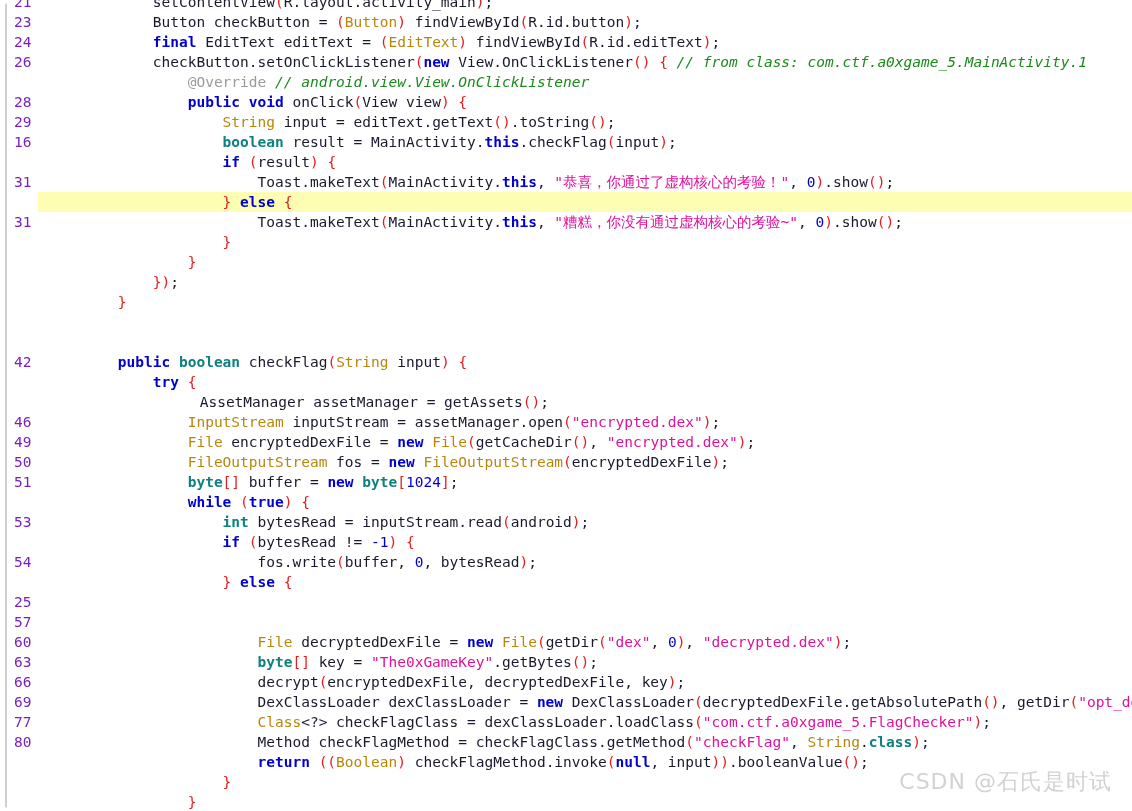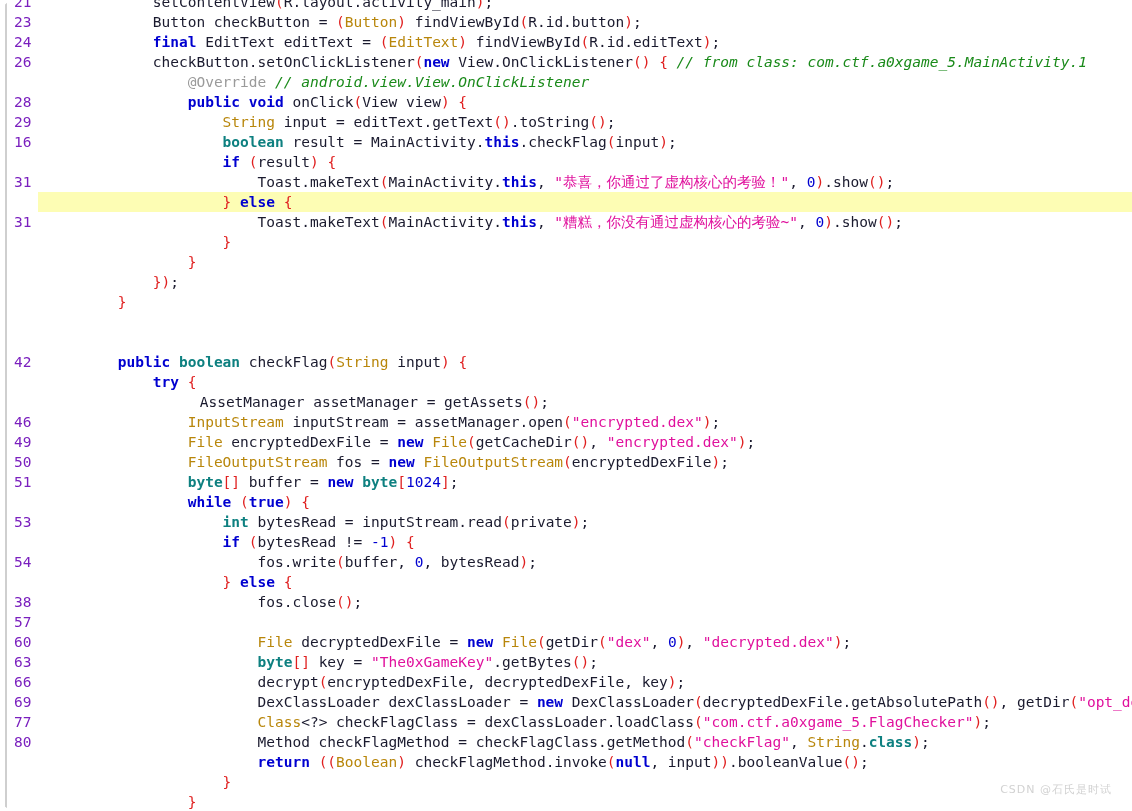--- a/index.html
+++ b/index.html
@@ -106,21 +106,21 @@
   .pun  { color: #e02020; }                             
   .num  { color: #0000d0; }                             
   .pln  { color: #1a1a2e; }
 
   .watermark {
     position: absolute;
     right: 20px;
     bottom: 14px;
     color: #d2d2d2;
     font-family: "DejaVu Sans", "Liberation Sans", sans-serif;
-    font-size: 11px;
+    font-size: 22px;
     letter-spacing: 1px;
     z-index: 9;
     white-space: pre;
   }
 </style>
 </head>
 <body>
 
 <div id="editor">
   <div class="gutter-edge"></div>
@@ -144,25 +144,25 @@
       <div class="row" style="top: 292px; position: absolute; left: 0px; width: 1132px;"><div class="lineno-cell"></div><div class="code-cell"><span class="pln">        </span><span class="pun">}</span></div></div>
       <div class="row" style="top: 312px; position: absolute; left: 0px; width: 1132px;"><div class="lineno-cell"></div><div class="code-cell"></div></div>
       <div class="row" style="top: 352px; position: absolute; left: 0px; width: 1132px;"><div class="lineno-cell">42</div><div class="code-cell"><span class="pln">        </span><span class="kw">public</span><span class="pln"> </span><span class="kwt">boolean</span><span class="pln"> checkFlag</span><span class="pun">(</span><span class="typ">String</span><span class="pln"> input</span><span class="pun">)</span><span class="pln"> </span><span class="pun">{</span></div></div>
       <div class="row" style="top: 372px; position: absolute; left: 0px; width: 928px;"><div class="lineno-cell"></div><div class="code-cell"><span class="pln">            </span><span class="kw">try</span><span class="pln"> </span><span class="pun">{</span></div></div>
       <div class="row" style="top: 392px; position: absolute; left: 12px; width: 1132px;"><div class="lineno-cell"></div><div class="code-cell"><span class="pln">                </span><span class="pln">AssetManager assetManager = getAssets</span><span class="pun">()</span><span class="pln">;</span></div></div>
       <div class="row" style="top: 412px; position: absolute; left: 0px; width: 1132px;"><div class="lineno-cell">46</div><div class="code-cell"><span class="pln">                </span><span class="typ">InputStream</span><span class="pln"> inputStream = assetManager.open</span><span class="pun">(</span><span class="str">"encrypted.dex"</span><span class="pun">)</span><span class="pln">;</span></div></div>
       <div class="row" style="top: 432px; position: absolute; left: 0px; width: 1132px;"><div class="lineno-cell">49</div><div class="code-cell"><span class="pln">                </span><span class="typ">File</span><span class="pln"> encryptedDexFile = </span><span class="kw">new</span><span class="pln"> </span><span class="typ">File</span><span class="pun">(</span><span class="pln">getCacheDir</span><span class="pun">()</span><span class="pln">, </span><span class="str">"encrypted.dex"</span><span class="pun">)</span><span class="pln">;</span></div></div>
       <div class="row" style="top: 452px; position: absolute; left: 0px; width: 1132px;"><div class="lineno-cell">50</div><div class="code-cell"><span class="pln">                </span><span class="typ">FileOutputStream</span><span class="pln"> fos = </span><span class="kw">new</span><span class="pln"> </span><span class="typ">FileOutputStream</span><span class="pun">(</span><span class="pln">encryptedDexFile</span><span class="pun">)</span><span class="pln">;</span></div></div>
       <div class="row" style="top: 472px; position: absolute; left: 0px; width: 1132px;"><div class="lineno-cell">51</div><div class="code-cell"><span class="pln">                </span><span class="kwt">byte</span><span class="pun">[]</span><span class="pln"> buffer = </span><span class="kw">new</span><span class="pln"> </span><span class="kwt">byte</span><span class="pun">[</span><span class="num">1024</span><span class="pun">]</span><span class="pln">;</span></div></div>
       <div class="row" style="top: 492px; position: absolute; left: 0px; width: 1044px;"><div class="lineno-cell"></div><div class="code-cell"><span class="pln">                </span><span class="kw">while</span><span class="pln"> </span><span class="pun">(</span><span class="kw">true</span><span class="pun">)</span><span class="pln"> </span><span class="pun">{</span></div></div>
-      <div class="row" style="top: 512px; position: absolute; left: 0px; width: 1132px;"><div class="lineno-cell">53</div><div class="code-cell"><span class="pln">                    </span><span class="kwt">int</span><span class="pln"> bytesRead = inputStream.read</span><span class="pun">(</span><span class="pln">private</span><span class="pun">)</span><span class="pln">;</span></div></div>
+      <div class="row" style="top: 512px; position: absolute; left: 0px; width: 1132px;"><div class="lineno-cell">53</div><div class="code-cell"><span class="pln">                    </span><span class="kwt">int</span><span class="pln"> bytesRead = inputStream.read</span><span class="pun">(</span><span class="pln">android</span><span class="pun">)</span><span class="pln">;</span></div></div>
       <div class="row" style="top: 532px; position: absolute; left: 0px; width: 1132px;"><div class="lineno-cell"></div><div class="code-cell"><span class="pln">                    </span><span class="kw">if</span><span class="pln"> </span><span class="pun">(</span><span class="pln">bytesRead != </span><span class="num">-1</span><span class="pun">)</span><span class="pln"> </span><span class="pun">{</span></div></div>
       <div class="row" style="top: 552px; position: absolute; left: 0px; width: 1132px;"><div class="lineno-cell">54</div><div class="code-cell"><span class="pln">                        </span><span class="pln">fos.write</span><span class="pun">(</span><span class="pln">buffer, </span><span class="num">0</span><span class="pln">, bytesRead</span><span class="pun">)</span><span class="pln">;</span></div></div>
       <div class="row" style="top: 572px; position: absolute; left: 0px; width: 1132px;"><div class="lineno-cell"></div><div class="code-cell"><span class="pln">                    </span><span class="pun">}</span><span class="pln"> </span><span class="kw">else</span><span class="pln"> </span><span class="pun">{</span></div></div>
-      <div class="row" style="top: 592px; position: absolute; left: 0px; width: 1132px;"><div class="lineno-cell">38</div><div class="code-cell"><span class="pln">                        </span><span class="pln">fos.close</span><span class="pun">()</span><span class="pln">;</span></div></div>
+      <div class="row" style="top: 592px; position: absolute; left: 0px; width: 1132px;"><div class="lineno-cell">25</div></div>
       <div class="row" style="top: 612px; position: absolute; left: 0px; width: 1132px;"><div class="lineno-cell">57</div></div>
       <div class="row" style="top: 632px; position: absolute; left: 0px; width: 1132px;"><div class="lineno-cell">60</div><div class="code-cell"><span class="pln">                        </span><span class="typ">File</span><span class="pln"> decryptedDexFile = </span><span class="kw">new</span><span class="pln"> </span><span class="typ">File</span><span class="pun">(</span><span class="pln">getDir</span><span class="pun">(</span><span class="str">"dex"</span><span class="pln">, </span><span class="num">0</span><span class="pun">)</span><span class="pln">, </span><span class="str">"decrypted.dex"</span><span class="pun">)</span><span class="pln">;</span></div></div>
       <div class="row" style="top: 652px; position: absolute; left: 0px; width: 1132px;"><div class="lineno-cell">63</div><div class="code-cell"><span class="pln">                        </span><span class="kwt">byte</span><span class="pun">[]</span><span class="pln"> key = </span><span class="str">"The0xGameKey"</span><span class="pln">.getBytes</span><span class="pun">()</span><span class="pln">;</span></div></div>
       <div class="row" style="top: 672px; position: absolute; left: 0px; width: 1132px;"><div class="lineno-cell">66</div><div class="code-cell"><span class="pln">                        </span><span class="pln">decrypt</span><span class="pun">(</span><span class="pln">encryptedDexFile, decryptedDexFile, key</span><span class="pun">)</span><span class="pln">;</span></div></div>
       <div class="row" style="top: 692px; position: absolute; left: 0px; width: 1132px;"><div class="lineno-cell">69</div><div class="code-cell"><span class="pln">                        </span><span class="pln">DexClassLoader dexClassLoader = </span><span class="kw">new</span><span class="pln"> DexClassLoader</span><span class="pun">(</span><span class="pln">decryptedDexFile.getAbsolutePath</span><span class="pun">()</span><span class="pln">, getDir</span><span class="pun">(</span><span class="str">"opt_de</span></div></div>
       <div class="row" style="top: 712px; position: absolute; left: 0px; width: 1132px;"><div class="lineno-cell">77</div><div class="code-cell"><span class="pln">                        </span><span class="typ">Class</span><span class="pln">&lt;?&gt;</span><span class="pln"> checkFlagClass = dexClassLoader.loadClass</span><span class="pun">(</span><span class="str">"com.ctf.a0xgame_5.FlagChecker"</span><span class="pun">)</span><span class="pln">;</span></div></div>
       <div class="row" style="top: 732px; position: absolute; left: 0px; width: 1132px;"><div class="lineno-cell">80</div><div class="code-cell"><span class="pln">                        </span><span class="pln">Method checkFlagMethod = checkFlagClass.getMethod</span><span class="pun">(</span><span class="str">"checkFlag"</span><span class="pln">, </span><span class="typ">String</span><span class="pln">.</span><span class="kwt">class</span><span class="pun">)</span><span class="pln">;</span></div></div>
       <div class="row" style="top: 752px; position: absolute; left: 0px; width: 1132px;"><div class="lineno-cell"></div><div class="code-cell"><span class="pln">                        </span><span class="kw">return</span><span class="pln"> </span><span class="pun">((</span><span class="typ">Boolean</span><span class="pun">)</span><span class="pln"> checkFlagMethod.invoke</span><span class="pun">(</span><span class="kw">null</span><span class="pln">, input</span><span class="pun">))</span><span class="pln">.booleanValue</span><span class="pun">()</span><span class="pln">;</span></div></div>
       <div class="row" style="top: 772px; position: absolute; left: 0px; width: 1132px;"><div class="lineno-cell"></div><div class="code-cell"><span class="pln">                    </span><span class="pun">}</span></div></div>
       <div class="row" style="top: 792px; position: absolute; left: 0px; width: 1132px;"><div class="lineno-cell"></div><div class="code-cell"><span class="pln">                </span><span class="pun">}</span></div></div>

